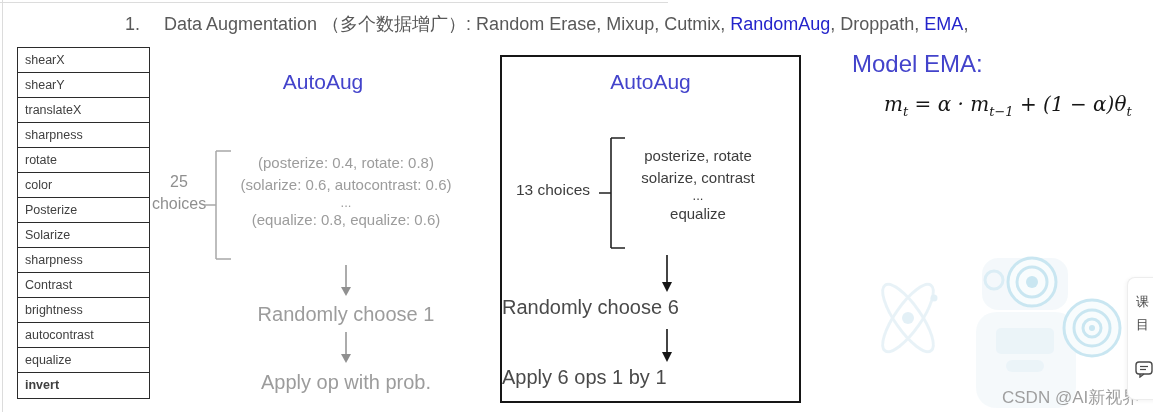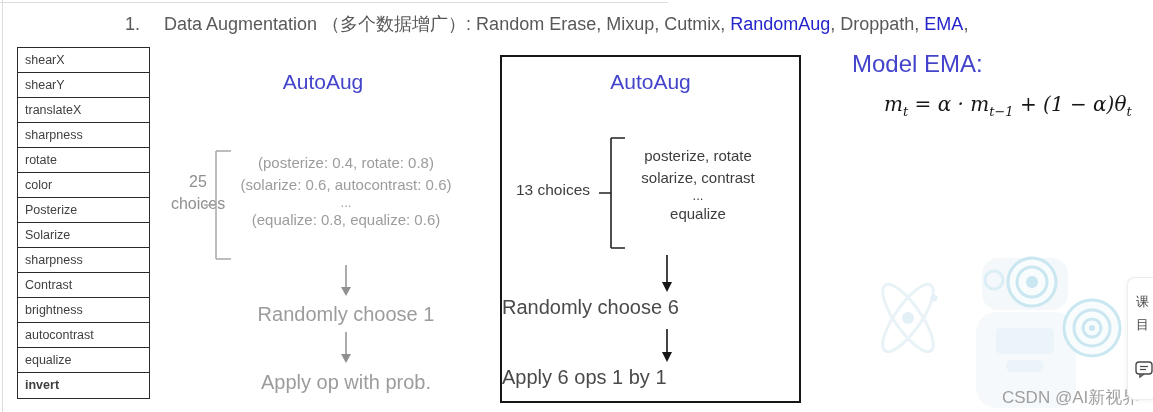--- a/index.html
+++ b/index.html
@@ -30,21 +30,21 @@
     height: 25px; line-height: 24px; padding-left: 7px;
     border-bottom: 1px solid #2b2b2b;
     font-size: 12.5px; color: #404040; background: #fff;
   }
   .ops-row:last-child { border-bottom: none; font-weight: bold; }
 
   
   .autoaug-title { position: absolute; left: 223px; top: 70px; width: 200px; text-align: center;
     font-size: 21px; color: #4343cb; }
   .aa-choices { position: absolute; left: 150px; top: 171px; width: 58px; text-align: center;
-    font-size: 16px; line-height: 22px; color: #8f8f8f; margin-left: 19px; }
+    font-size: 16px; line-height: 22px; color: #8f8f8f; }
   .aa-policies { position: absolute; left: 228px; top: 152px; width: 236px; text-align: center;
     font-size: 15px; color: #9c9c9c; }
   .aa-policies .pline { line-height: 22px; }
   .aa-policies .dots { line-height: 13px; font-size: 13px; }
   .aa-step { position: absolute; left: 228px; width: 236px; text-align: center;
     font-size: 20px; color: #9c9c9c; }
   .aa-step1 { top: 303px; }
   .aa-step2 { top: 371px; }
 
   .bracket-svg, .arrow-svg { position: absolute; }

